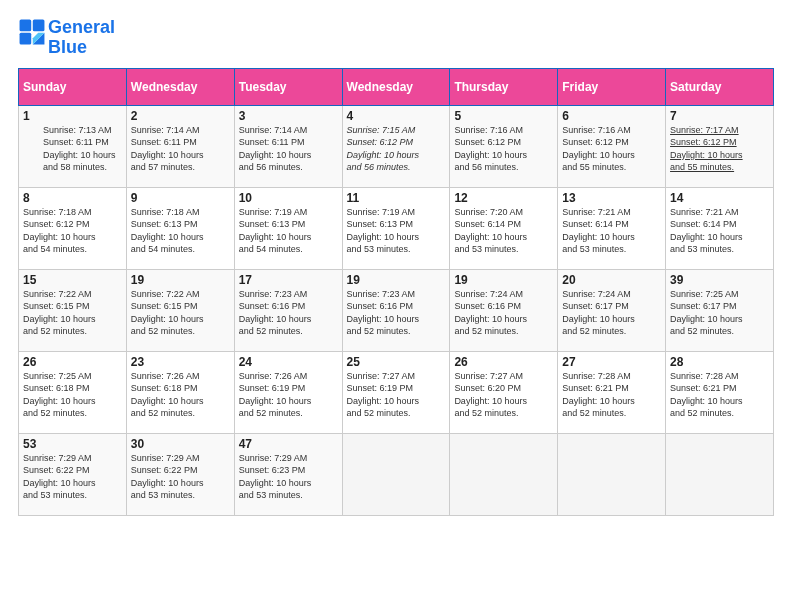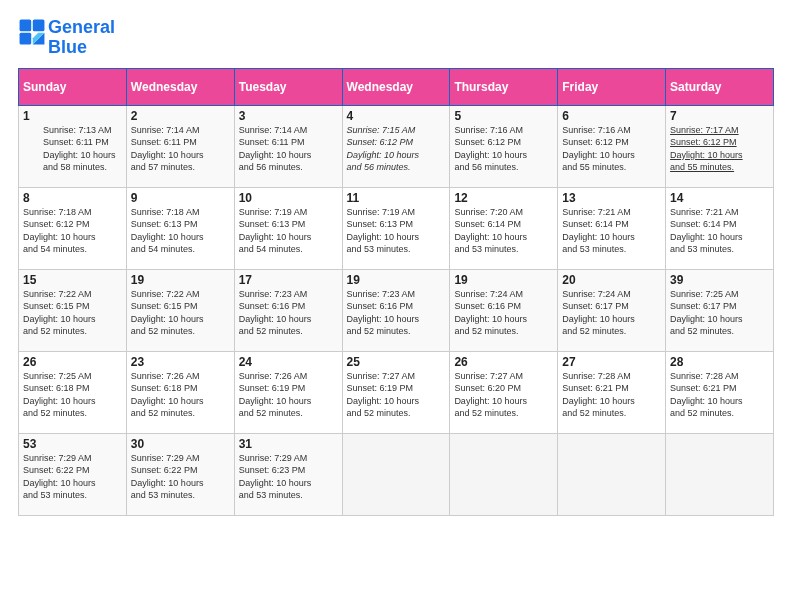--- a/index.html
+++ b/index.html
@@ -344,21 +344,21 @@
 and 53 minutes.</div>
           </td>
           <td>
             <span class="day-num">30</span>
             <div class="day-info" style="white-space: pre-line;">Sunrise: 7:29 AM
 Sunset: 6:22 PM
 Daylight: 10 hours
 and 53 minutes.</div>
           </td>
           <td>
-            <span class="day-num">31</span>
+            <span class="day-num">47</span>
             <div class="day-info" style="white-space: pre-line;">Sunrise: 7:29 AM
 Sunset: 6:23 PM
 Daylight: 10 hours
 and 53 minutes.</div>
           </td>
           <td class="empty"></td>
           <td class="empty"></td>
           <td class="empty"></td>
           <td class="empty"></td>
         </tr>

